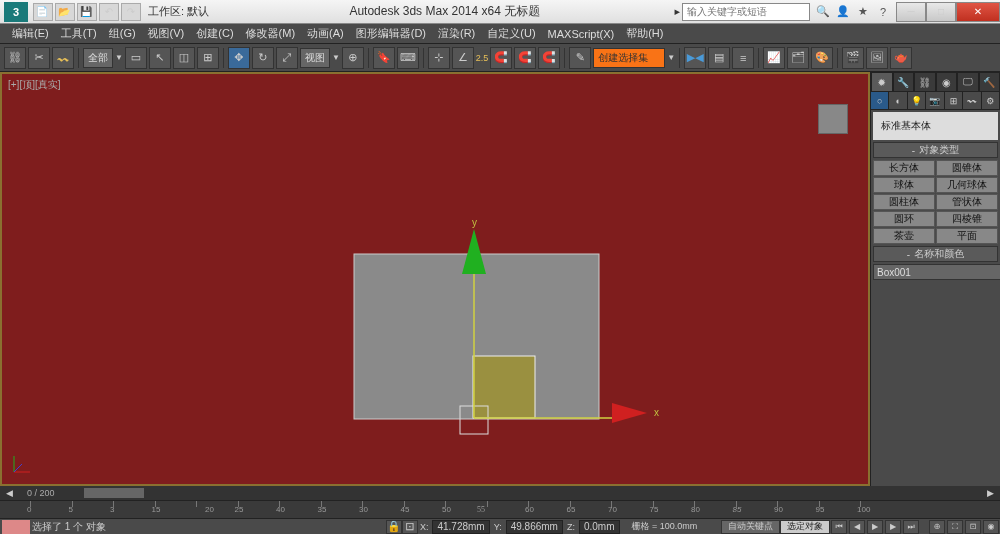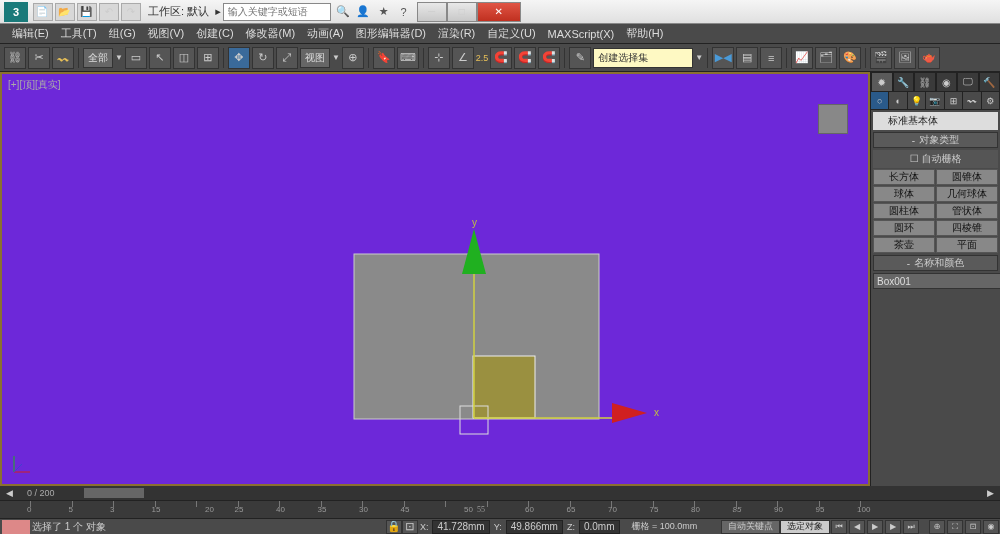--- a/index.html
+++ b/index.html
@@ -4,58 +4,58 @@
 <style>
 * { margin: 0; padding: 0; box-sizing: border-box; font-family: "Microsoft YaHei", Arial, sans-serif; }
 body { width: 1000px; height: 534px; background: #3a3a3a; overflow: hidden; font-size: 11px; color: #ccc; }
 
 
 .titlebar { height: 24px; background: linear-gradient(#f5f5f5, #e0e0e0); display: flex; align-items: center; border-bottom: 1px solid #888; }
 .titlebar .logo { width: 24px; height: 20px; background: #1a7a7a; margin: 0 4px; display: flex; align-items: center; justify-content: center; color: white; font-weight: bold; }
 .titlebar .tb-icon { width: 20px; height: 18px; margin: 0 1px; background: #d8d8d8; border: 1px solid #aaa; display: flex; align-items: center; justify-content: center; font-size: 10px; }
 .titlebar .workspace { font-size: 11px; color: #333; margin: 0 6px; }
 .titlebar .title { flex: 1; text-align: center; font-size: 12px; color: #333; }
-.titlebar .search { width: 108px; height: 18px; background: white; border: 1px solid #888; font-size: 10px; padding: 0 4px; color: #888; }
+.titlebar .search { width: 128px; height: 18px; background: white; border: 1px solid #888; font-size: 10px; padding: 0 4px; color: #888; }
 .titlebar .right-icons { display: flex; gap: 2px; margin: 0 4px; }
 .titlebar .ri { width: 18px; height: 18px; display: flex; align-items: center; justify-content: center; color: #555; }
 .titlebar .winbtns { display: flex; }
 .titlebar .winbtn { width: 30px; height: 20px; background: linear-gradient(#e8e8e8,#c8c8c8); border: 1px solid #888; display: flex; align-items: center; justify-content: center; font-size: 10px; }
 .titlebar .winbtn.close { background: linear-gradient(#e05545,#c03020); color: white; width: 44px; }
 
 
 .menubar { height: 20px; background: #4a4a4a; display: flex; align-items: center; padding: 0 6px; border-bottom: 1px solid #222; }
 .menubar .mi { padding: 0 6px; font-size: 11px; color: #ddd; }
 
 
 .toolbar { height: 28px; background: #4a4a4a; border-bottom: 1px solid #222; display: flex; align-items: center; padding: 0 4px; gap: 2px; }
 .tbtn { width: 22px; height: 22px; background: #555; border: 1px solid #333; display: flex; align-items: center; justify-content: center; font-size: 11px; color: #ccc; }
 .tbtn.sel { background: #3a6a9a; }
 .tdrop { height: 20px; background: #666; border: 1px solid #333; color: #ddd; font-size: 10px; padding: 0 4px; display: flex; align-items: center; }
 .tsep { width: 1px; height: 20px; background: #333; margin: 0 2px; }
 
 
 .main { display: flex; height: 414px; }
-.viewport-wrap { flex: 1; background: #6d28d9; position: relative; border: 2px solid #8a7030; }
+.viewport-wrap { flex: 1; background: #7f1d1d; position: relative; border: 2px solid #8a7030; }
 .vp-label { position: absolute; top: 4px; left: 6px; font-size: 10px; color: #aaa; }
 .vp-canvas { position: absolute; inset: 0; }
 .cube-gizmo { position: absolute; top: 30px; right: 20px; width: 30px; height: 30px; background: #888; border: 1px solid #666; }
 .axis-gizmo { position: absolute; bottom: 8px; left: 8px; width: 24px; height: 24px; }
 .scroll-h { height: 14px; background: #333; display: flex; align-items: center; }
 .scroll-h .thumb { width: 60px; height: 10px; background: #666; margin-left: 30px; }
 .scroll-h .lbl { font-size: 9px; color: #aaa; margin-left: 8px; }
 
 
 .cmdpanel { width: 130px; background: #4a4a4a; border-left: 1px solid #222; }
 .cmd-tabs { height: 20px; display: flex; background: #3a3a3a; }
 .cmd-tab { flex: 1; border: 1px solid #222; display: flex; align-items: center; justify-content: center; font-size: 10px; }
 .cmd-tab.active { background: #5a5a5a; }
 .cmd-subtabs { height: 18px; display: flex; background: #4a4a4a; border-bottom: 1px solid #222; }
 .cmd-sub { flex: 1; border-right: 1px solid #222; display: flex; align-items: center; justify-content: center; font-size: 9px; }
 .cmd-sub.active { background: #2a5a8a; }
-.cmd-drop { height: 18px; background: #ddd; color: #222; font-size: 10px; padding: 0 15px; display: flex; align-items: center; margin: 2px; }
+.cmd-drop { height: 28px; background: #ddd; color: #222; font-size: 10px; padding: 0 8px; display: flex; align-items: center; margin: 2px; }
 .rollout-hdr { height: 16px; background: #5a5a5a; border: 1px solid #333; font-size: 10px; display: flex; align-items: center; justify-content: center; margin: 2px; }
 .autogrid { font-size: 10px; text-align: center; padding: 2px; background: #555; margin: 1px 2px; }
 .obj-grid { display: grid; grid-template-columns: 1fr 1fr; gap: 1px; padding: 0 2px; }
 .obj-btn { height: 16px; background: #888; border: 1px solid #555; font-size: 10px; display: flex; align-items: center; justify-content: center; color: #111; }
 .name-row { display: flex; margin: 2px; gap: 2px; }
 .name-input { flex: 1; height: 16px; background: #666; border: 1px solid #333; font-size: 10px; color: #ddd; padding: 0 3px; }
 
 
 .timeline { height: 18px; background: #3a3a3a; border-top: 1px solid #222; position: relative; display: flex; align-items: center; }
 .timeline .tick { position: absolute; top: 0; width: 1px; height: 6px; background: #777; }
@@ -74,20 +74,21 @@
 <body>
 
 <div class="titlebar">
   <span class="logo">3</span>
   <span class="tb-icon">📄</span>
   <span class="tb-icon">📂</span>
   <span class="tb-icon">💾</span>
   <span class="tb-icon">↶</span>
   <span class="tb-icon">↷</span>
   <span class="workspace">工作区: 默认</span>
+  <span class="title">Autodesk 3ds Max  2014 x64   无标题</span>
   <span style="color:#333;margin-right:2px">▸</span>
   <input class="search" placeholder="输入关键字或短语" style="">
   <div class="right-icons">
     <span class="ri">🔍</span>
     <span class="ri">👤</span>
     <span class="ri">★</span>
     <span class="ri">?</span>
   </div>
   <div class="winbtns">
     <span class="winbtn">─</span>
@@ -134,21 +135,21 @@
   <span class="tbtn">⌨</span>
   <span class="tsep"></span>
   <span class="tbtn">⊹</span>
   <span class="tbtn">∠</span>
   <span style="font-size:9px;color:#e8c058">2.5</span>
   <span class="tbtn" style="color:#d04040">🧲</span>
   <span class="tbtn" style="color:#d04040">🧲</span>
   <span class="tbtn" style="color:#d04040">🧲</span>
   <span class="tsep"></span>
   <span class="tbtn">✎</span>
-  <span class="tdrop" style="width:100px;background:#fef9c3;color:#333">创建选择集</span>
+  <span class="tdrop" style="width:72px;background:#f97316;color:#333">创建选择集</span>
   <span style="color:#ccc;font-size:8px">▼</span>
   <span class="tsep"></span>
   <span class="tbtn" style="color:#4a9ad8">▶◀</span>
   <span class="tbtn">▤</span>
   <span class="tbtn">≡</span>
   <span class="tsep"></span>
   <span class="tbtn">📈</span>
   <span class="tbtn">🗂</span>
   <span class="tbtn">🎨</span>
   <span class="tsep"></span>
@@ -202,21 +203,20 @@
       <span class="cmd-sub">📷</span>
       <span class="cmd-sub">⊞</span>
       <span class="cmd-sub">〰</span>
       <span class="cmd-sub">⚙</span>
     </div>
     <div class="cmd-drop">标准基本体</div>
     <div class="rollout-hdr">
         <span style="margin-right:4px">-</span>
         <span>对象类型</span>
       </div>
-    <div class="autogrid">☐ <span>自动栅格</span></div>
     <div class="obj-grid">
       <span class="obj-btn">长方体</span>
       <span class="obj-btn">圆锥体</span>
       <span class="obj-btn">球体</span>
       <span class="obj-btn">几何球体</span>
       <span class="obj-btn">圆柱体</span>
       <span class="obj-btn">管状体</span>
       <span class="obj-btn">圆环</span>
       <span class="obj-btn">四棱锥</span>
       <span class="obj-btn">茶壶</span>
@@ -256,21 +256,21 @@
     <div class="ticklbl" style="left: 234.5px;">25</div>
     <div class="tick" style="left: 279px;"></div>
     <div class="ticklbl" style="left: 276px;">40</div>
     <div class="tick" style="left: 320.5px;"></div>
     <div class="ticklbl" style="left: 317.5px;">35</div>
     <div class="tick" style="left: 362px;"></div>
     <div class="ticklbl" style="left: 359px;">30</div>
     <div class="tick" style="left: 403.5px;"></div>
     <div class="ticklbl" style="left: 400.5px;">45</div>
     <div class="tick" style="left: 445px;"></div>
-    <div class="ticklbl" style="left: 464px;">50</div>
+    <div class="ticklbl" style="left: 442px;">50</div>
     <div class="tick" style="left: 486.5px;"></div>
     <div class="ticklbl" style="left: 477px; font-family: Liberation Serif, serif;">55</div>
     <div class="tick" style="left: 528px;"></div>
     <div class="ticklbl" style="left: 525px;">60</div>
     <div class="tick" style="left: 569.5px;"></div>
     <div class="ticklbl" style="left: 566.5px;">65</div>
     <div class="tick" style="left: 611px;"></div>
     <div class="ticklbl" style="left: 608px;">70</div>
     <div class="tick" style="left: 652.5px;"></div>
     <div class="ticklbl" style="left: 649.5px;">75</div>

